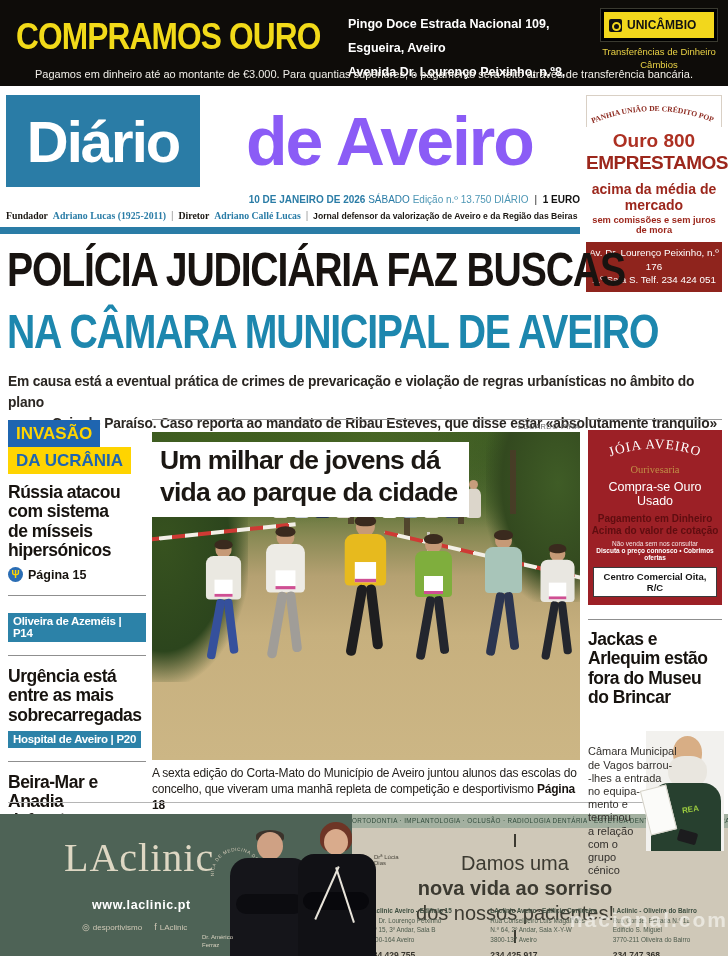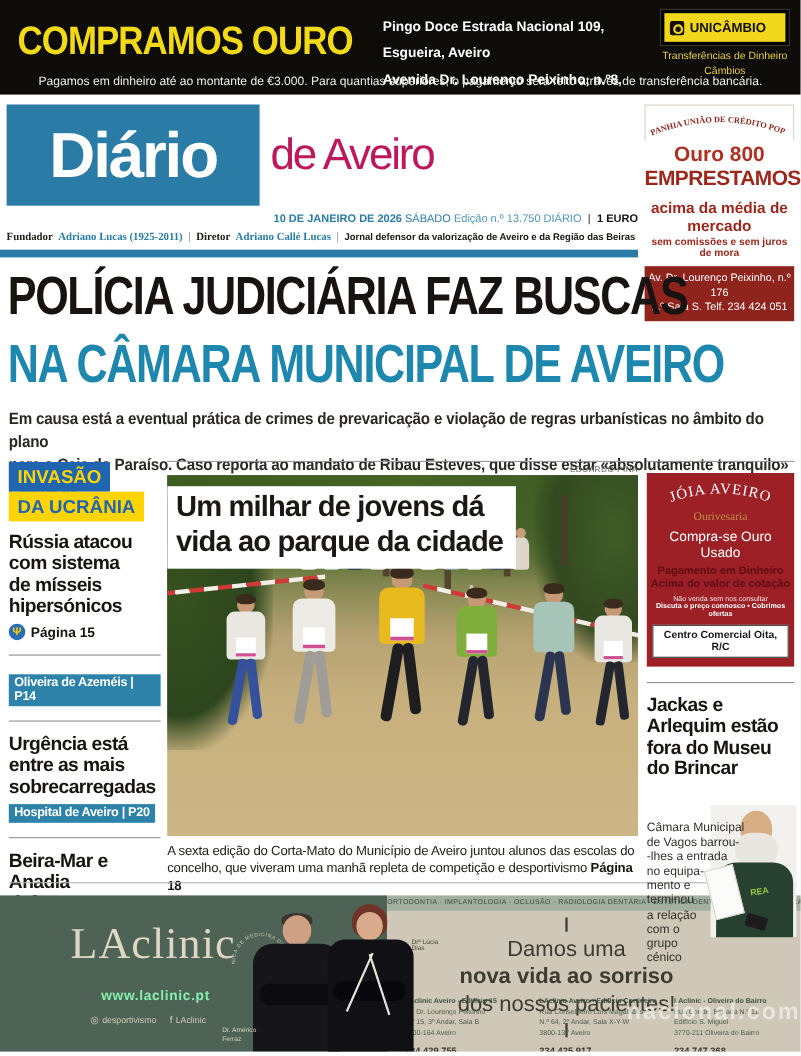--- a/index.html
+++ b/index.html
@@ -12,24 +12,24 @@
                letter-spacing:-1px;white-space:nowrap;transform:scaleX(0.88);transform-origin:left top;}
   .tb-addr{position:absolute;left:348px;top:13px;color:#fff;font-size:12.5px;font-weight:700;line-height:1.9;width:250px;}
   .uni{position:absolute;left:600px;top:8px;width:118px;height:34px;background:#000;border:1px solid #3a3a30;padding:3px;box-sizing:border-box;}
   .uni-in{background:#f2d71c;height:100%;display:flex;align-items:center;gap:5px;padding:0 5px;font-weight:700;font-size:12px;color:#121212;}
   .uni-ic{width:13px;height:13px;background:#111;border-radius:2px;position:relative;flex:0 0 auto;}
   .uni-ic::after{content:"";position:absolute;left:3px;top:3px;width:5px;height:5px;border:2px solid #f2d71c;border-radius:50%;}
   .uni-services{position:absolute;left:598px;top:46px;width:122px;text-align:center;color:#e9d245;font-size:9.5px;line-height:1.35;}
   .tb-disclaimer{position:absolute;left:0;right:0;bottom:6px;text-align:center;color:#f0eee8;font-size:11px;}
 
   
-  .logo-box{position:absolute;left:6px;top:95px;width:230px;height:92px;background:#2a7ca6;display:flex;align-items:center;justify-content:center;}
+  .logo-box{position:absolute;left:6px;top:95px;width:194px;height:92px;background:#2a7ca6;display:flex;align-items:center;justify-content:center;}
   .logo-box span{color:#fff;font-size:58px;font-weight:700;letter-spacing:-2px;}
   .logo-rest{position:absolute;left:246px;top:95px;height:92px;display:flex;align-items:center;
-             font-size:40px;font-weight:400;color:#be185d;letter-spacing:-2px;white-space:nowrap;}
+             font-size:68px;font-weight:700;color:#8b5cf6;letter-spacing:-2px;white-space:nowrap;}
   .dateline{position:absolute;left:240px;top:194px;width:340px;text-align:right;font-size:10px;white-space:nowrap;}
   .dl-date{color:#2a7ca6;font-weight:700;}
   .dl-day{color:#2a7ca6;}
   .dl-ed{color:#4e97b5;}
   .dl-sep{color:#222;margin:0 3px;}
   .dl-price{color:#111;font-weight:700;}
   .founders{position:absolute;left:6px;top:210px;width:578px;display:flex;align-items:baseline;gap:5px;
             white-space:nowrap;transform:scaleX(0.98);transform-origin:left top;}
   .f-label{font-family:"Liberation Serif",serif;font-weight:700;font-size:10px;color:#1c1813;}
   .f-name{font-family:"Liberation Serif",serif;font-weight:700;font-size:10px;color:#2a7ca6;}
@@ -145,21 +145,21 @@
   
   .bottom-rule{position:absolute;left:8px;top:802px;width:712px;border-top:1px solid #b5b5b5;}
   .clinic{position:absolute;left:0;top:814px;width:728px;height:176px;}
   .clinic-left{position:absolute;left:0;top:0;width:352px;height:142px;background:#4e6356;overflow:hidden;}
   .clinic-right{position:absolute;left:352px;top:0;width:376px;height:142px;background:#cfc8b8;overflow:hidden;}
   .services{position:absolute;left:0;top:0;width:376px;height:14px;background:#a3b0a0;color:#2f4a3a;
             font-size:6.3px;text-align:center;line-height:14px;letter-spacing:0.4px;white-space:nowrap;}
   .clinic-logo{position:absolute;left:64px;top:20px;color:#ded7c3;font-family:"Liberation Serif",serif;
                font-size:40px;letter-spacing:1px;}
   .logo-arc{position:absolute;left:206px;top:16px;}
-  .clinic-site{position:absolute;left:92px;top:84px;color:#86efac;font-weight:700;font-size:12.5px;letter-spacing:0.6px;}
+  .clinic-site{position:absolute;left:92px;top:84px;color:#ffffff;font-weight:700;font-size:12.5px;letter-spacing:0.6px;}
   .clinic-social{position:absolute;left:82px;top:108px;color:#cfc8b6;font-size:8px;display:flex;gap:12px;align-items:center;}
   .soc{display:flex;gap:3px;align-items:center;}
   .soc-ic{font-size:9px;color:#cfc8b6;}
   .dent{position:absolute;}
   .dent div{position:absolute;}
   .dent-m{left:228px;top:16px;width:88px;height:126px;}
   .dent-w{left:296px;top:8px;width:84px;height:134px;z-index:2;}
   .d-head{border-radius:50%;background:#cfa184;}
   .dent-m .d-head{left:29px;top:2px;width:26px;height:28px;}
   .dent-m .d-hair{left:28px;top:0;width:28px;height:12px;border-radius:50% 50% 30% 30%;background:#3c332b;}

